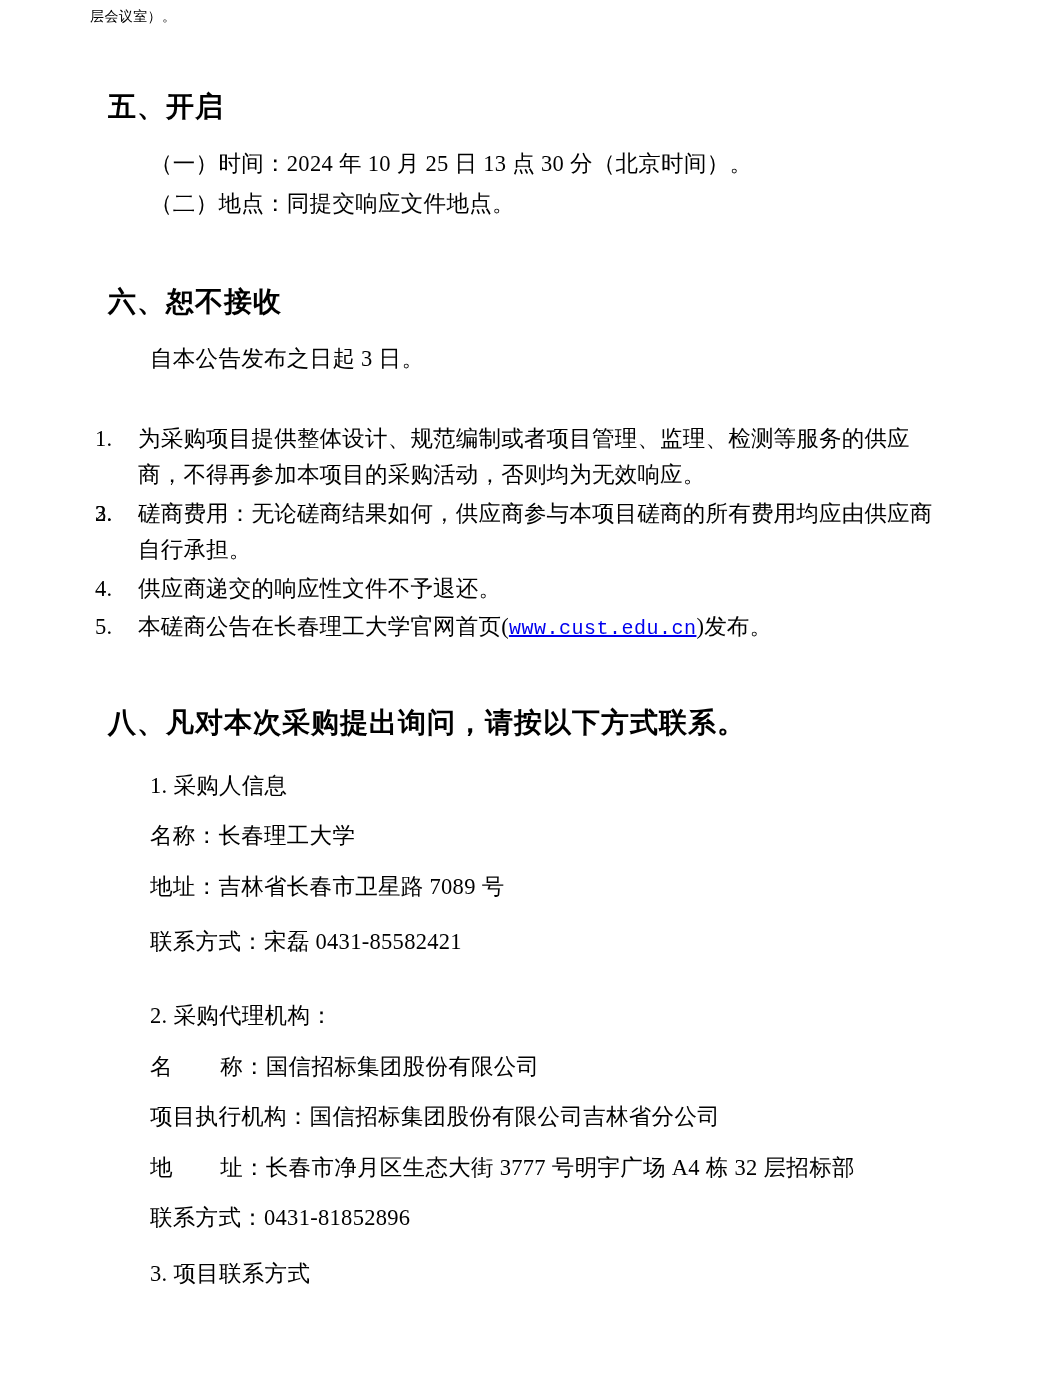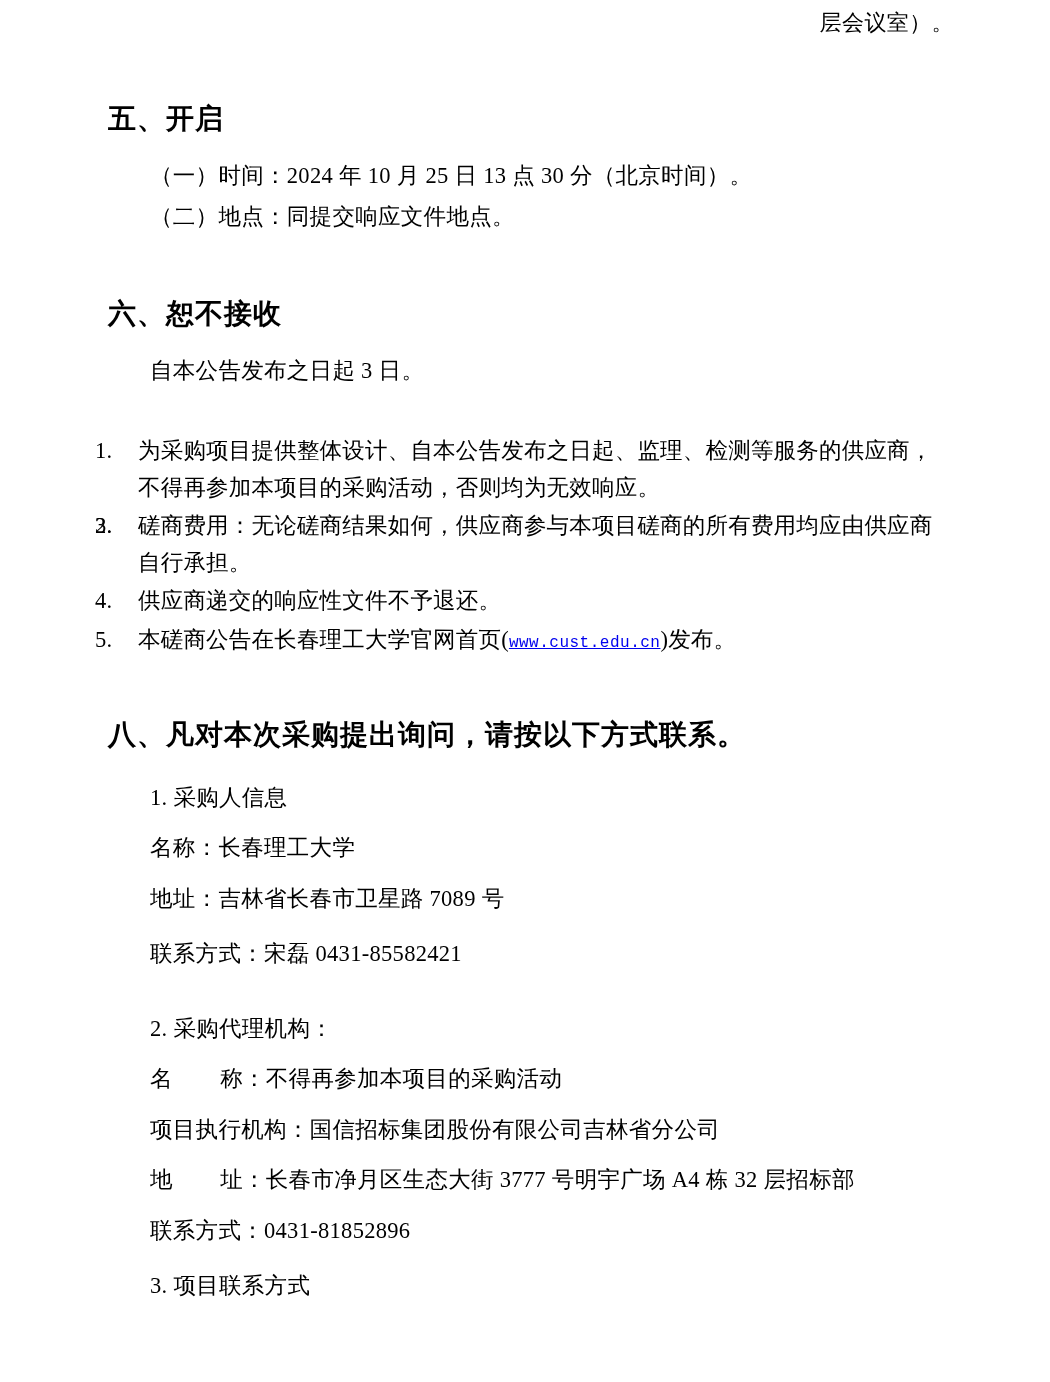--- a/index.html
+++ b/index.html
@@ -14,25 +14,24 @@
     color: #000000;
   }
   .page {
     width: 1050px;
     min-height: 1382px;
     box-sizing: border-box;
     padding: 0 96px 0 90px;
     position: relative;
   }
   .continued-line {
-    font-size: 22px;
+    font-size: 14px;
     line-height: 1.55;
     padding-top: 6px;
     letter-spacing: 0.4px;
-    text-align: right;
   }
   .section-title {
     font-weight: bold;
     font-size: 28px;
     letter-spacing: 1px;
     margin: 34px 0 0 18px;
   }
   .section-title.tight {
     margin-top: 30px;
   }
@@ -64,21 +63,21 @@
   ol.numbered > li .num {
     position: absolute;
     left: 5px;
     top: 0;
     width: 40px;
     font-size: 22.5px;
   }
   .u-link {
     text-decoration: underline;
     font-family: "Liberation Mono", "DejaVu Sans Mono", monospace;
-    font-size: 16px;
+    font-size: 20px;
     letter-spacing: 0.5px;
   }
   .contact-block {
     margin-left: 60px;
     font-size: 22.5px;
     line-height: 1.62;
     letter-spacing: 0.3px;
   }
   .contact-block .row {
     margin-bottom: 14px;
@@ -109,21 +108,21 @@
   <div class="section-title">六、恕不接收</div>
   <div class="block-gap-md"></div>
   <div class="indent-para">自本公告发布之日起 3 日。</div>
 
   <div class="block-gap-lg"></div>
 
 
   <ol class="numbered">
     <li>
       <span class="num">1.</span>
-      <span>为采购项目提供整体设计、自本公告发布之日起、监理、检测等服务的供应商，不得再参加本项目的采购活动，否则均为无效响应。</span>
+      <span>为采购项目提供整体设计、规范编制或者项目管理、监理、检测等服务的供应商，不得再参加本项目的采购活动，否则均为无效响应。</span>
     </li>
     <li>
       <span class="num">2.</span>
     </li>
     <li>
       <span class="num">3.</span>
       <span>磋商费用：无论磋商结果如何，供应商参与本项目磋商的所有费用均应由供应商自行承担。</span>
     </li>
     <li>
       <span class="num">4.</span>
@@ -145,20 +144,20 @@
     <div class="row">1. 采购人信息</div>
     <div class="row">名称：长春理工大学</div>
     <div class="row">地址：吉林省长春市卫星路 7089 号</div>
     <div class="row last">联系方式：宋磊 0431-85582421</div>
   </div>
 
   <div class="spacer-between-blocks"></div>
 
   <div class="contact-block">
     <div class="row">2. 采购代理机构：</div>
-    <div class="row">名        称：不得再参加本项目的采购活动</div>
+    <div class="row">名        称：国信招标集团股份有限公司</div>
     <div class="row">项目执行机构：国信招标集团股份有限公司吉林省分公司</div>
     <div class="row">地        址：长春市净月区生态大街 3777 号明宇广场 A4 栋 32 层招标部</div>
     <div class="row">联系方式：0431-81852896</div>
     <div class="row last">3. 项目联系方式</div>
   </div>
 
 </div>
 
 </body></html>

